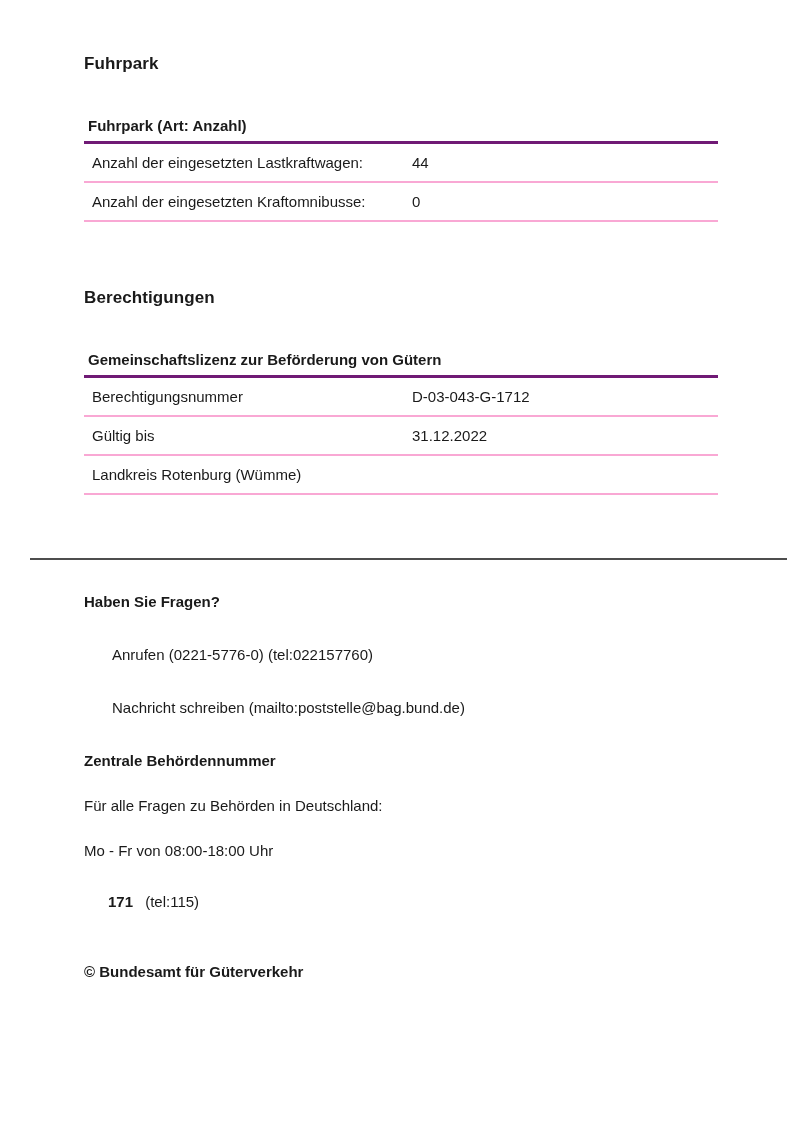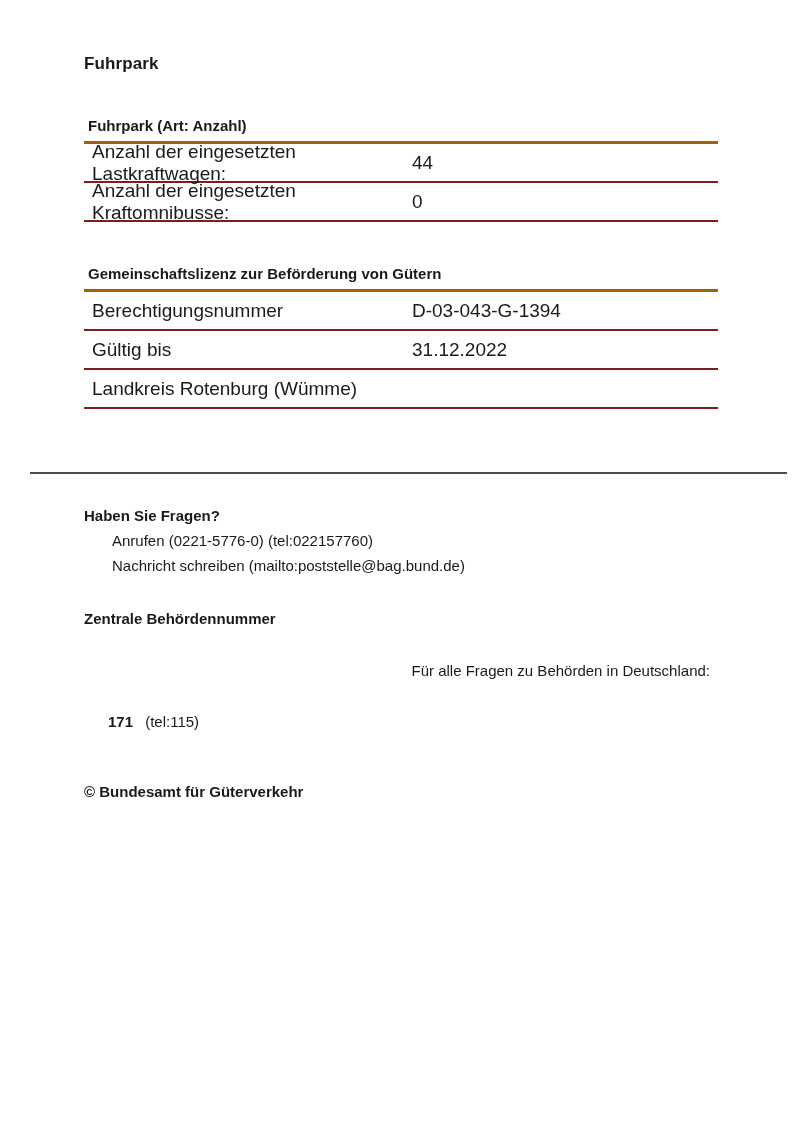--- a/index.html
+++ b/index.html
@@ -21,44 +21,44 @@
   }
   .title-fuhrpark { padding-top: 38px; }
   .title-berechtigungen { padding-top: 62px; }
   .title-niederlassungen { padding-top: 63px; }
 
   .data-table { margin-top: 31px; width: 642px; }
   .table-caption {
     font-size: 15px;
     font-weight: 700;
     padding-bottom: 7px;
-    border-bottom: 3px solid #a16207;
+    border-bottom: 3px solid #701a75;
   }
   .table-row {
     display: flex;
     align-items: center;
     height: 39px;
-    border-bottom: 2px solid #7f1d1d;
-    font-size: 19px;
+    border-bottom: 2px solid #f9a8d4;
+    font-size: 15px;
   }
   .row-label { width: 320px; flex: none; }
   .row-value { flex: 1; }
 
   .page-divider {
     border: none;
     border-top: 2px solid #4d4d4d;
     margin: 55px 17px 0 18px;
   }
 
   .contact { padding-top: 21px; }
   .sub-title { font-size: 15px; font-weight: 700; }
   .contact p { font-size: 15px; }
-  .contact-link { padding-left: 32px; cursor: pointer; }
+  .contact-link { margin-top: 28px; padding-left: 32px; cursor: pointer; }
   .hotline-title { margin-top: 28px; }
-  .hotline-line { margin-top: 27px; text-align: right; }
+  .hotline-line { margin-top: 20px; }
   .hotline-number-line { margin-top: 26px; padding-left: 24px; cursor: pointer; }
   .bold { font-weight: 700; }
 
   .footer-copyright {
     margin-top: 45px;
     font-size: 15px;
     font-weight: 700;
   }
 </style>
 </head>
@@ -75,26 +75,27 @@
       <div class="table-row">
         <span class="row-label">Anzahl der eingesetzten Lastkraftwagen:</span>
         <span class="row-value">44</span>
       </div>
       <div class="table-row">
         <span class="row-label">Anzahl der eingesetzten Kraftomnibusse:</span>
         <span class="row-value">0</span>
       </div>
     </div>
 
+    <h2 class="section-title title-berechtigungen">Berechtigungen</h2>
 
     <div class="data-table">
       <div class="table-caption">Gemeinschaftslizenz zur Beförderung von Gütern</div>
       <div class="table-row">
         <span class="row-label">Berechtigungsnummer</span>
-        <span class="row-value">D-03-043-G-1394</span>
+        <span class="row-value">D-03-043-G-1712</span>
       </div>
       <div class="table-row">
         <span class="row-label">Gültig bis</span>
         <span class="row-value">31.12.2022</span>
       </div>
       <div class="table-row">
         <span class="row-value">Landkreis Rotenburg (Wümme)</span>
       </div>
     </div>
 
@@ -108,20 +109,21 @@
     <h3 class="sub-title">Haben Sie Fragen?</h3>
 
     <p class="contact-link">Anrufen (0221-5776-0) (tel:022157760)</p>
 
     <p class="contact-link">Nachricht schreiben (mailto:poststelle@bag.bund.de)</p>
 
     <h3 class="sub-title hotline-title">Zentrale Behördennummer</h3>
 
     <p class="hotline-line">Für alle Fragen zu Behörden in Deutschland:</p>
 
+    <p class="hotline-line">Mo - Fr von 08:00-18:00 Uhr</p>
 
     <p class="hotline-number-line">
       <span class="bold">171</span><span> (tel:115)</span>
     </p>
 
     <div class="footer-copyright">© Bundesamt für Güterverkehr</div>
 
   </div>
 
 </div>

